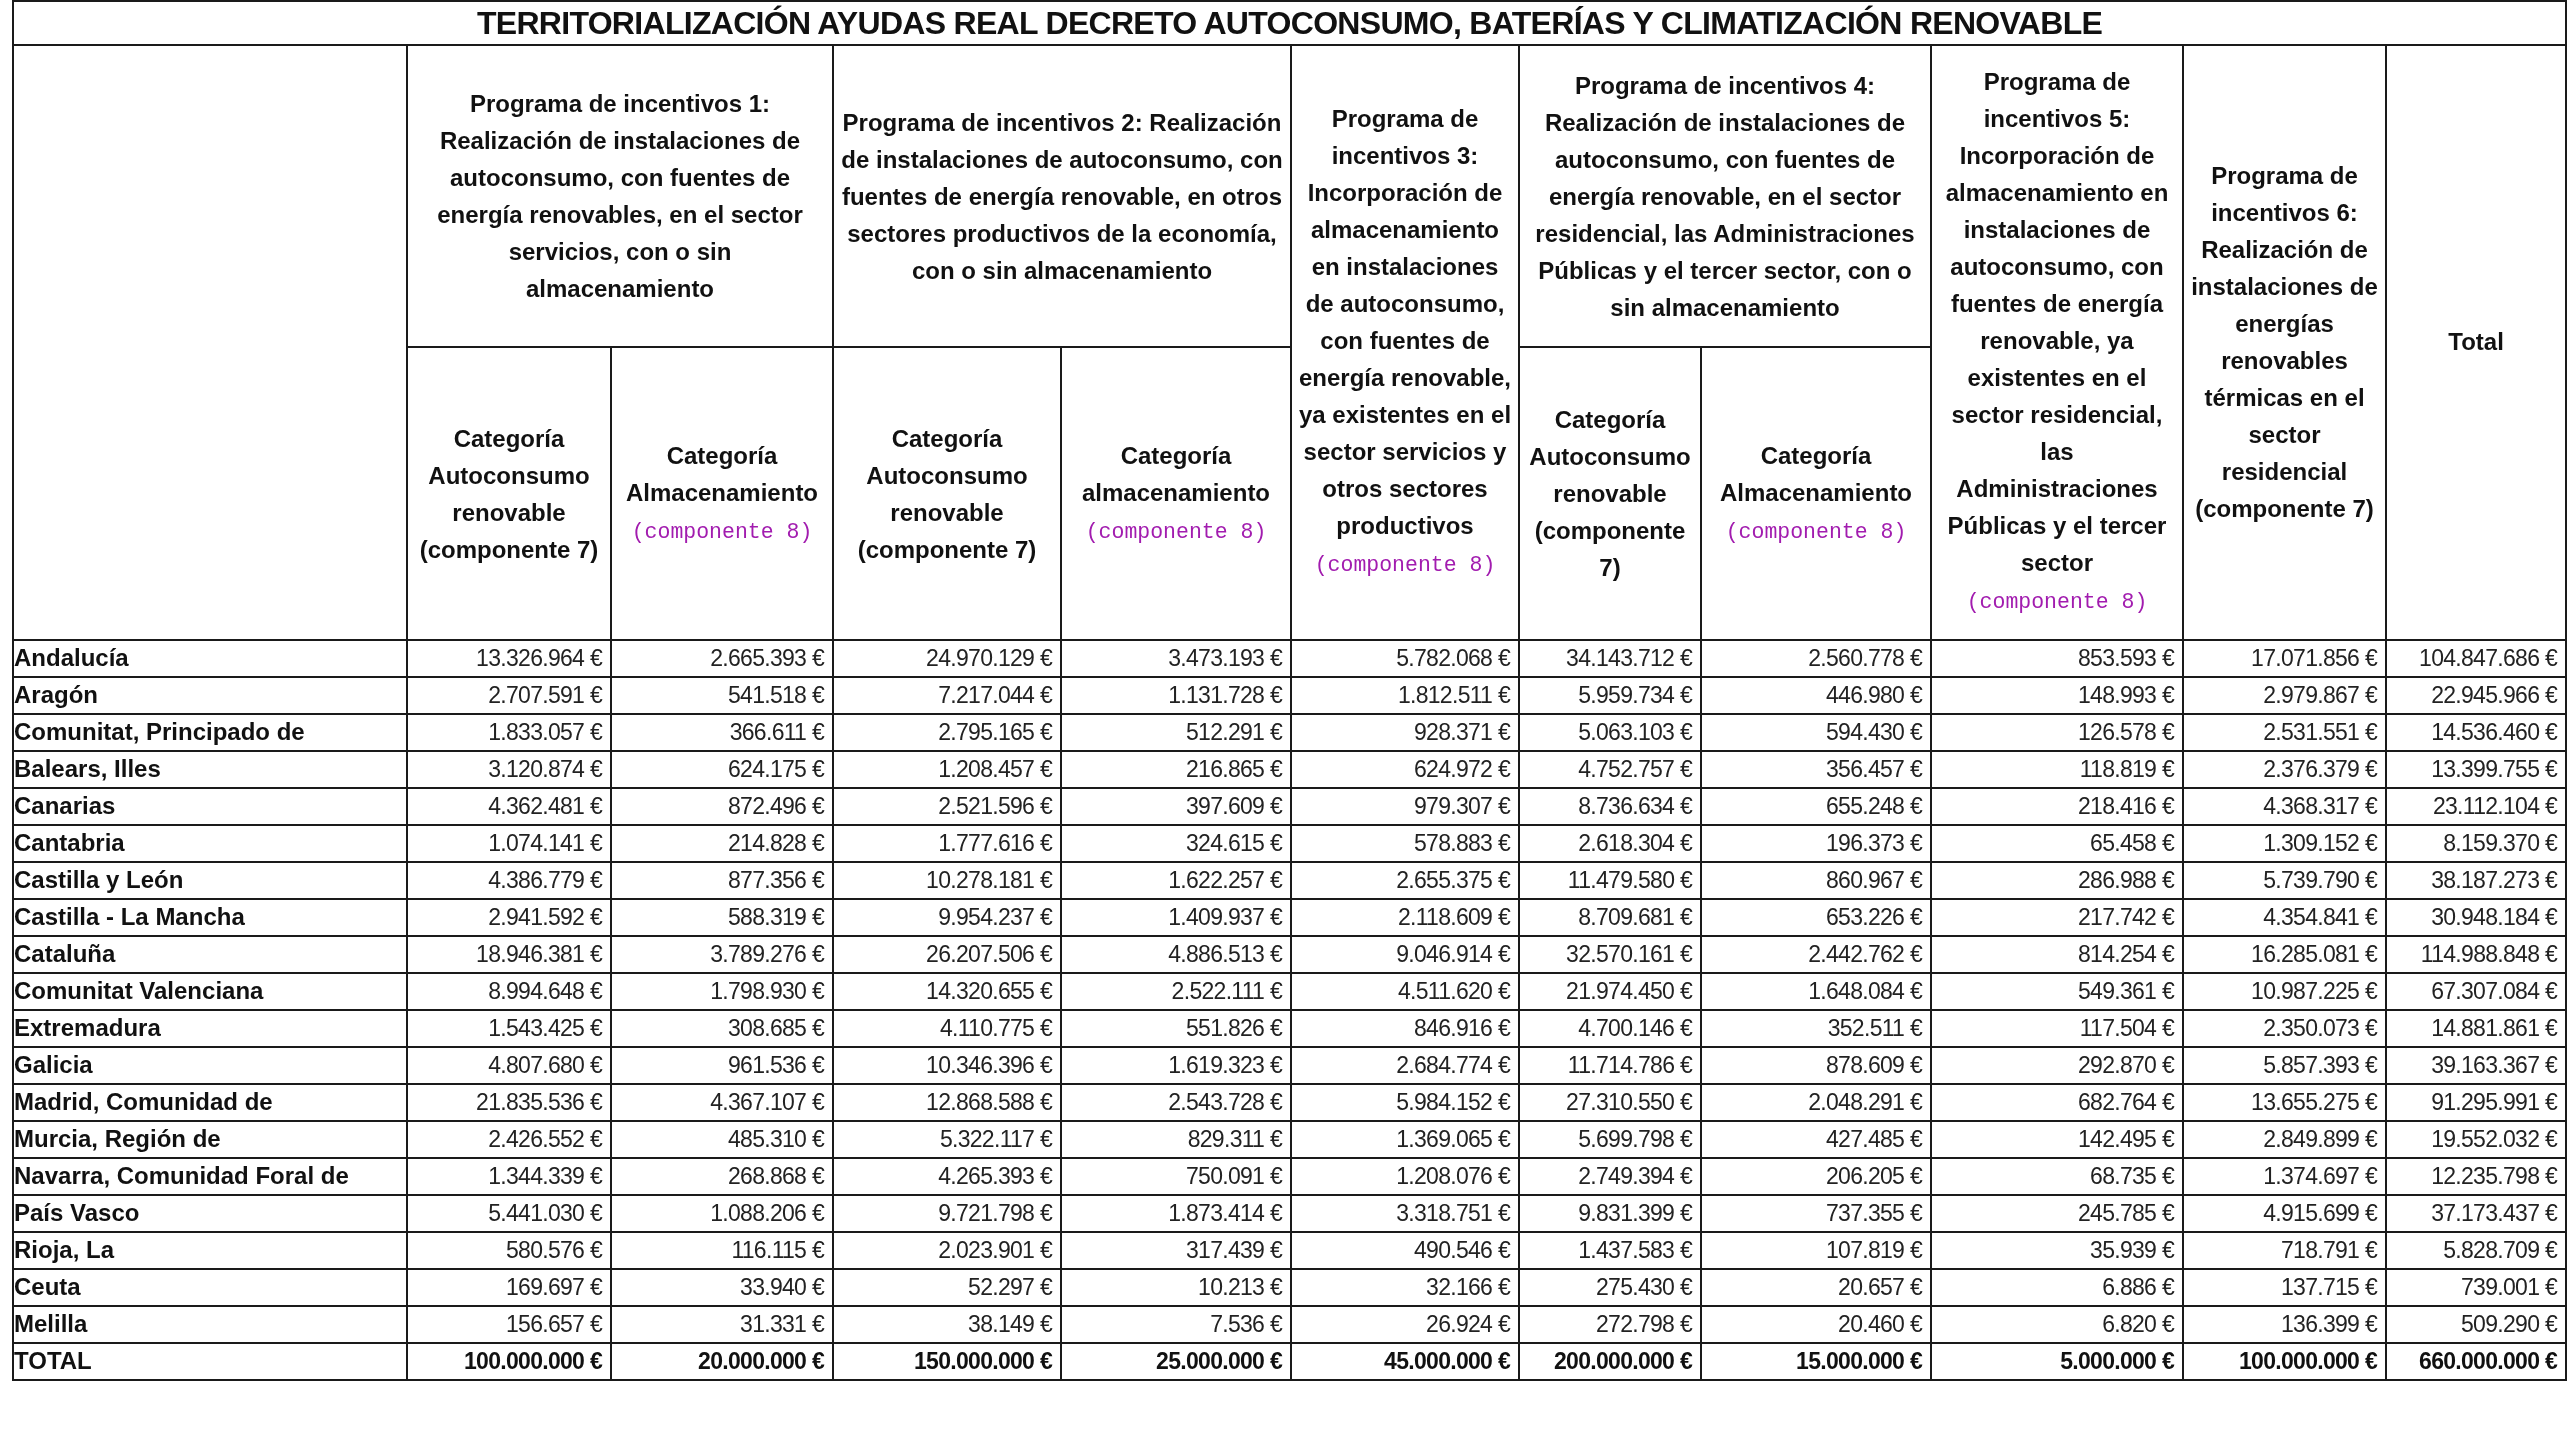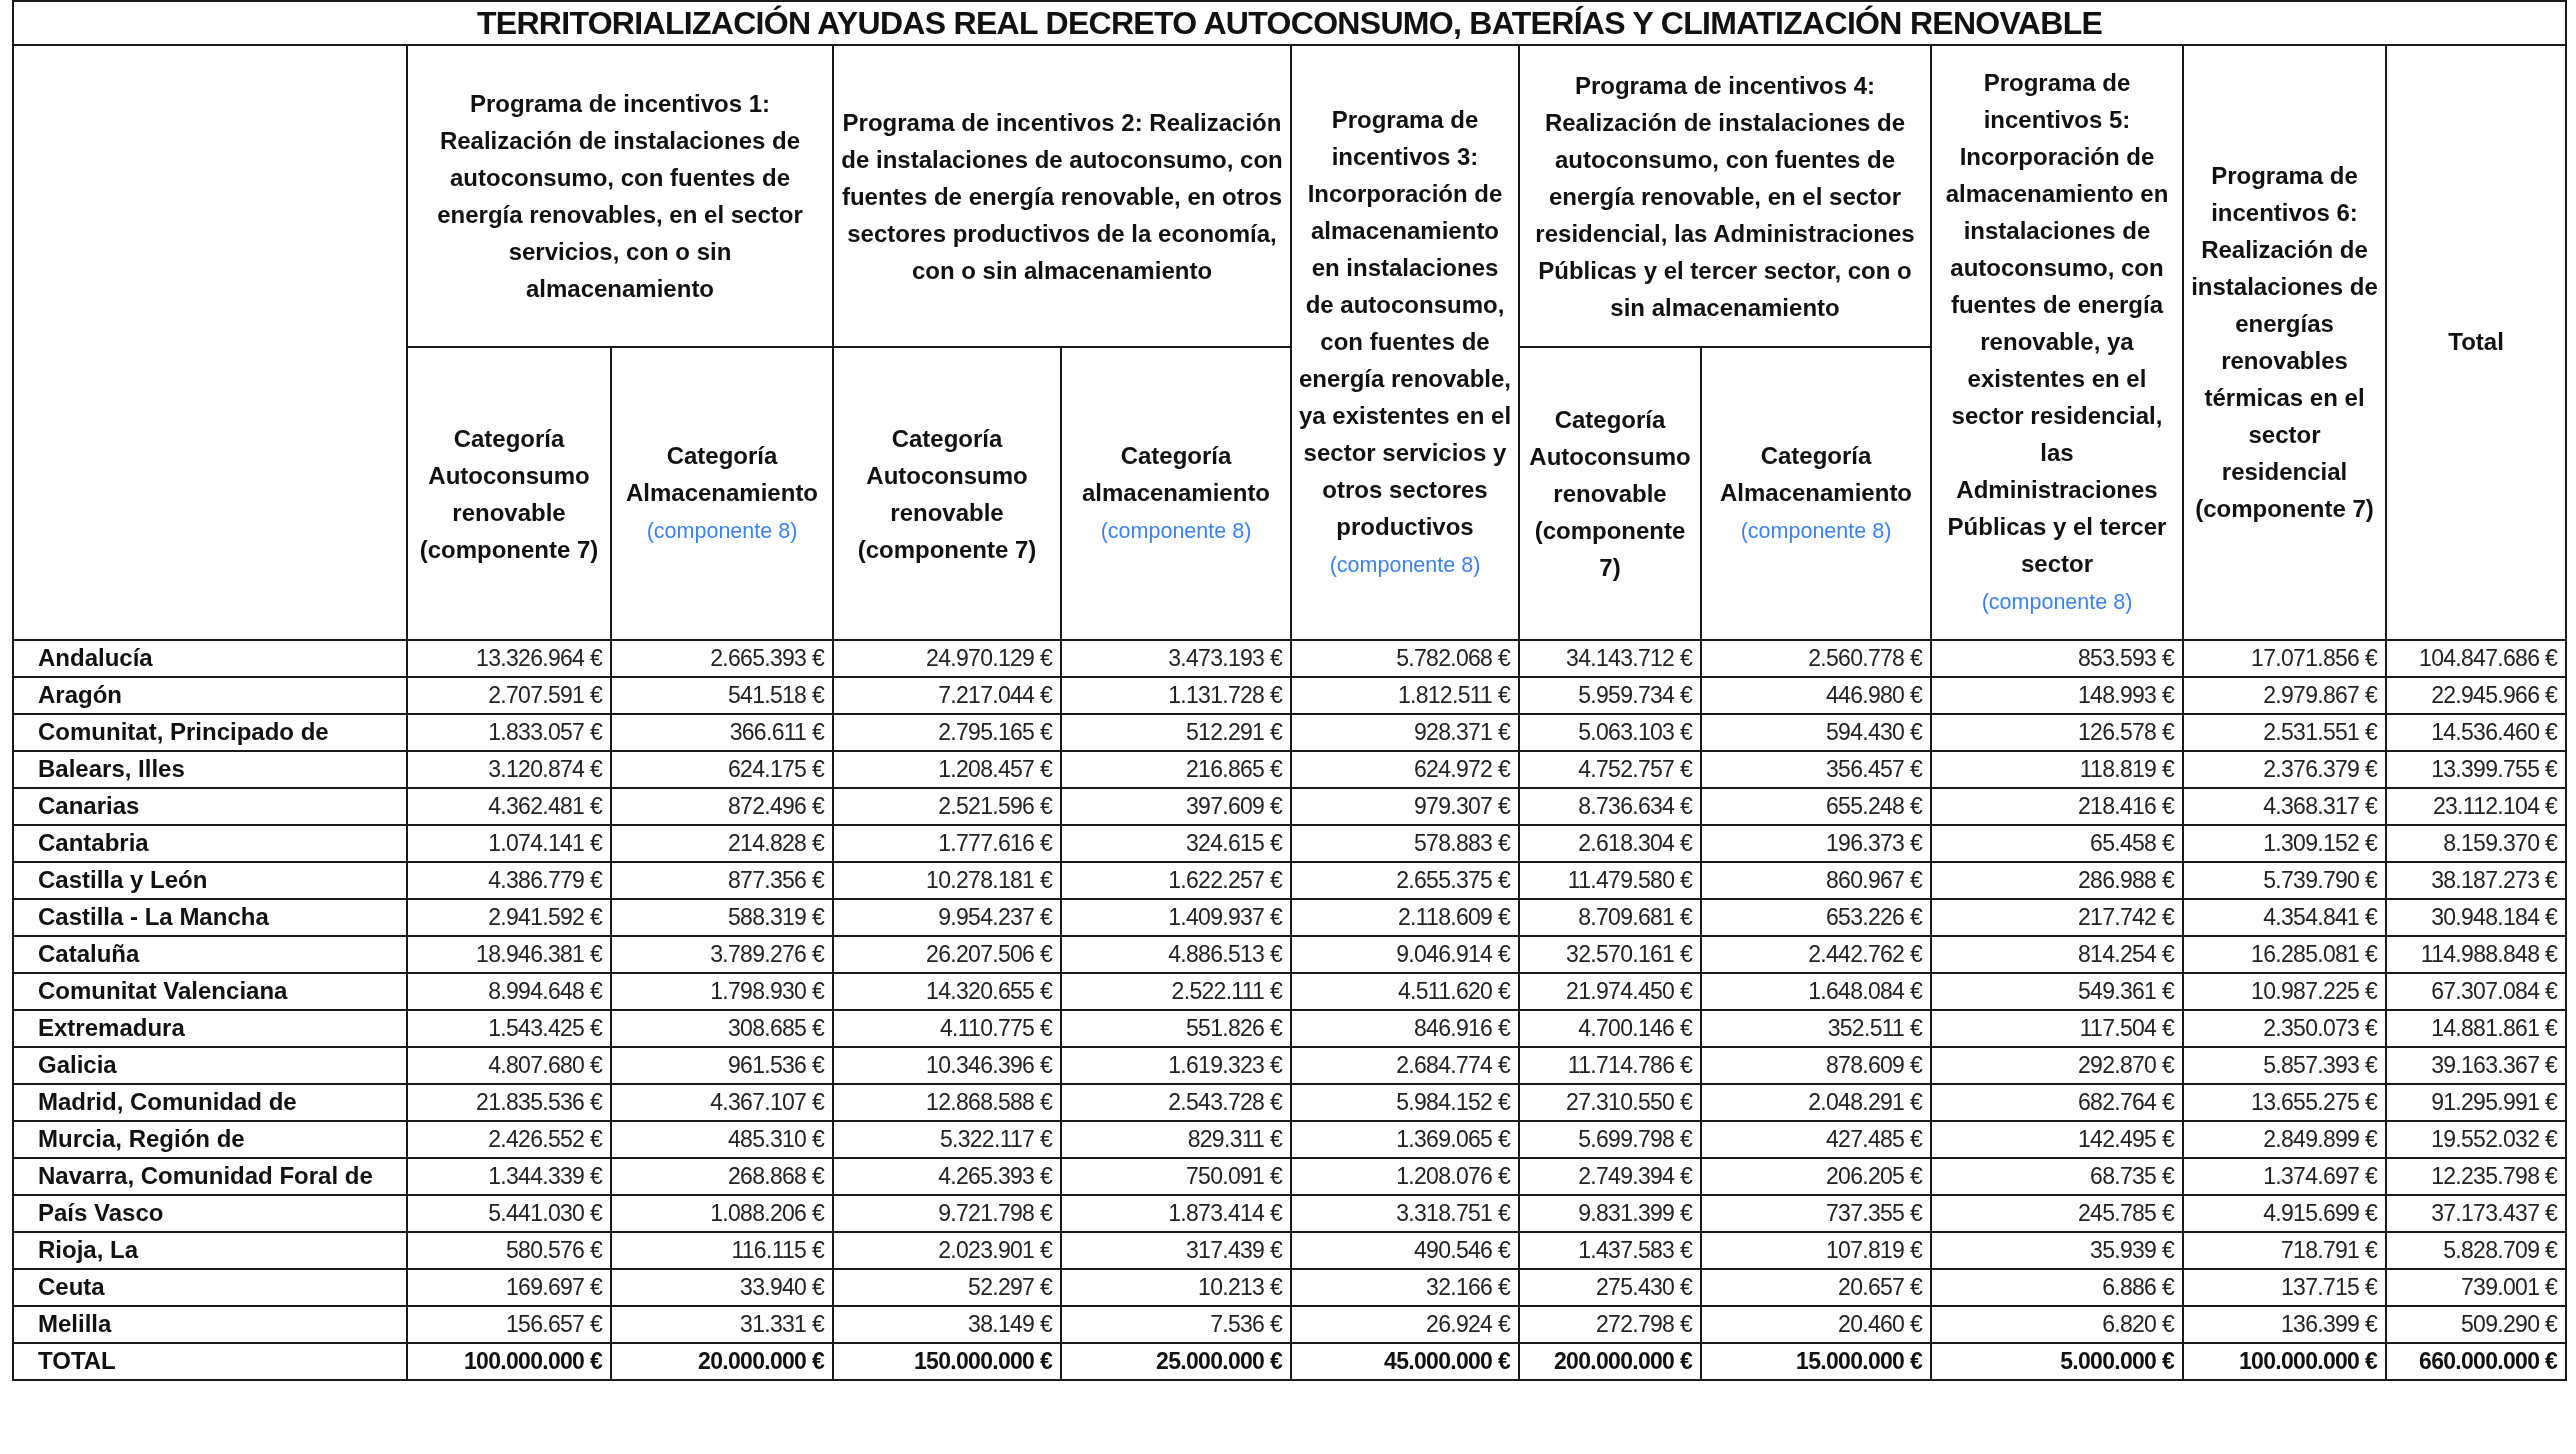--- a/index.html
+++ b/index.html
@@ -7,26 +7,26 @@
          font-family: "Liberation Sans", "DejaVu Sans", sans-serif; color: #111; }
   .sheet { position: absolute; left: 12px; top: 0; width: 2555px; }
   table { border-collapse: collapse; table-layout: fixed; width: 2555px; }
   td, th { border: 2.7px solid #1a1a1a; padding: 0 6.7px; }
   .title-cell { height: 42px; text-align: center; font-weight: bold; font-size: 32px;
                 letter-spacing: -0.7px; white-space: nowrap; }
   .prog-cell { text-align: center; vertical-align: middle; font-weight: bold; font-size: 24px;
                line-height: 37px; padding: 2.7px 5.4px; }
   .cat-cell { text-align: center; vertical-align: middle; font-weight: bold; font-size: 24px;
               line-height: 37px; padding: 2.7px 5.4px; }
-  .comp-note { font-family: Liberation Sans, sans-serif; font-weight: normal;
-               font-size: 21.5px; color: #3b82f6; }
+  .comp-note { font-family: Liberation Mono, monospace; font-weight: normal;
+               font-size: 21.5px; color: #a21caf; }
   .blank-head { }
   .total-head { text-align: center; font-weight: bold; font-size: 24px; }
   .region { text-align: left; font-weight: bold; font-size: 24px; white-space: nowrap;
-            height: 35px; padding-left: 24px; }
+            height: 35px; padding-left: 0; }
   .num { text-align: right; font-size: 23px; white-space: nowrap; padding-right: 8px;
          letter-spacing: -0.7px; color: #222; }
   tr.data-row td { height: 35px; }
   tr.total-row td { font-weight: bold; color: #111; }
   .header-row-1 td { height: 295px; }
   .header-row-2 td { height: 285px; }
 </style>
 </head>
 <body>
 

